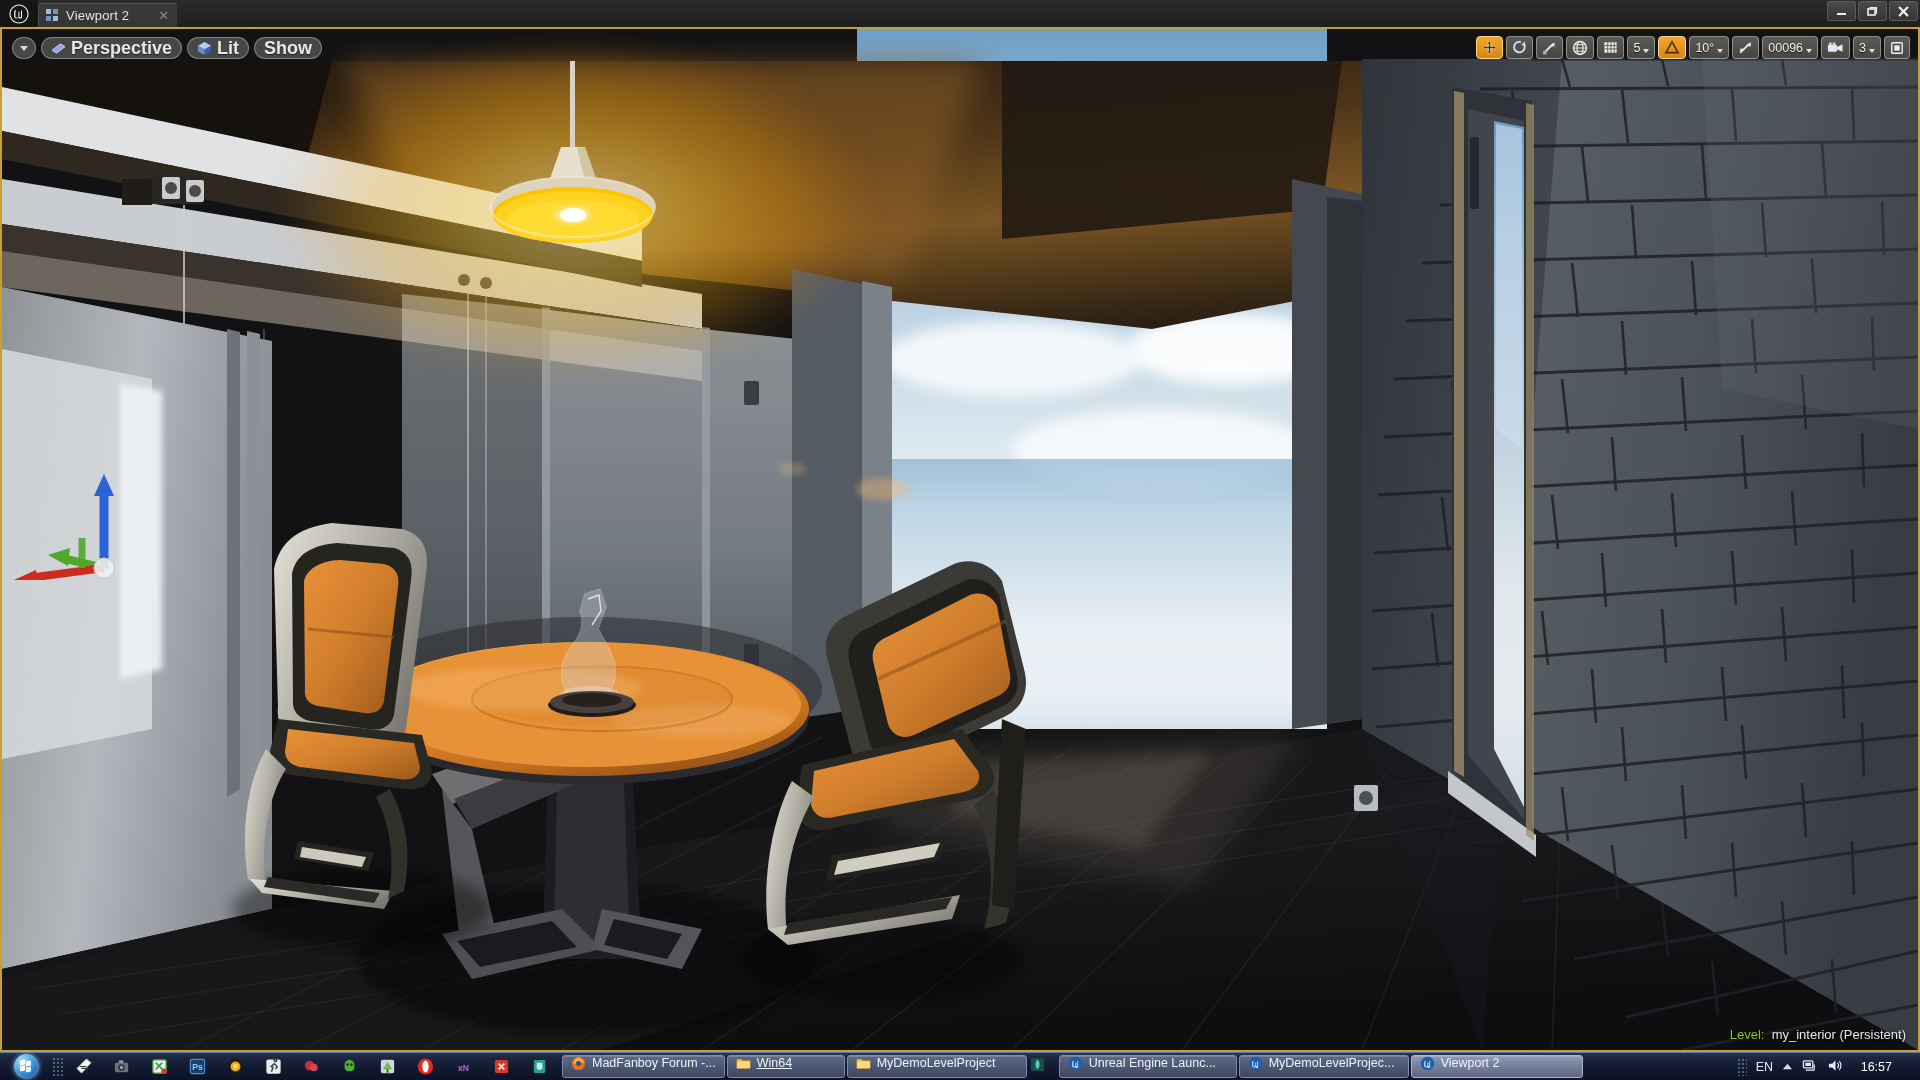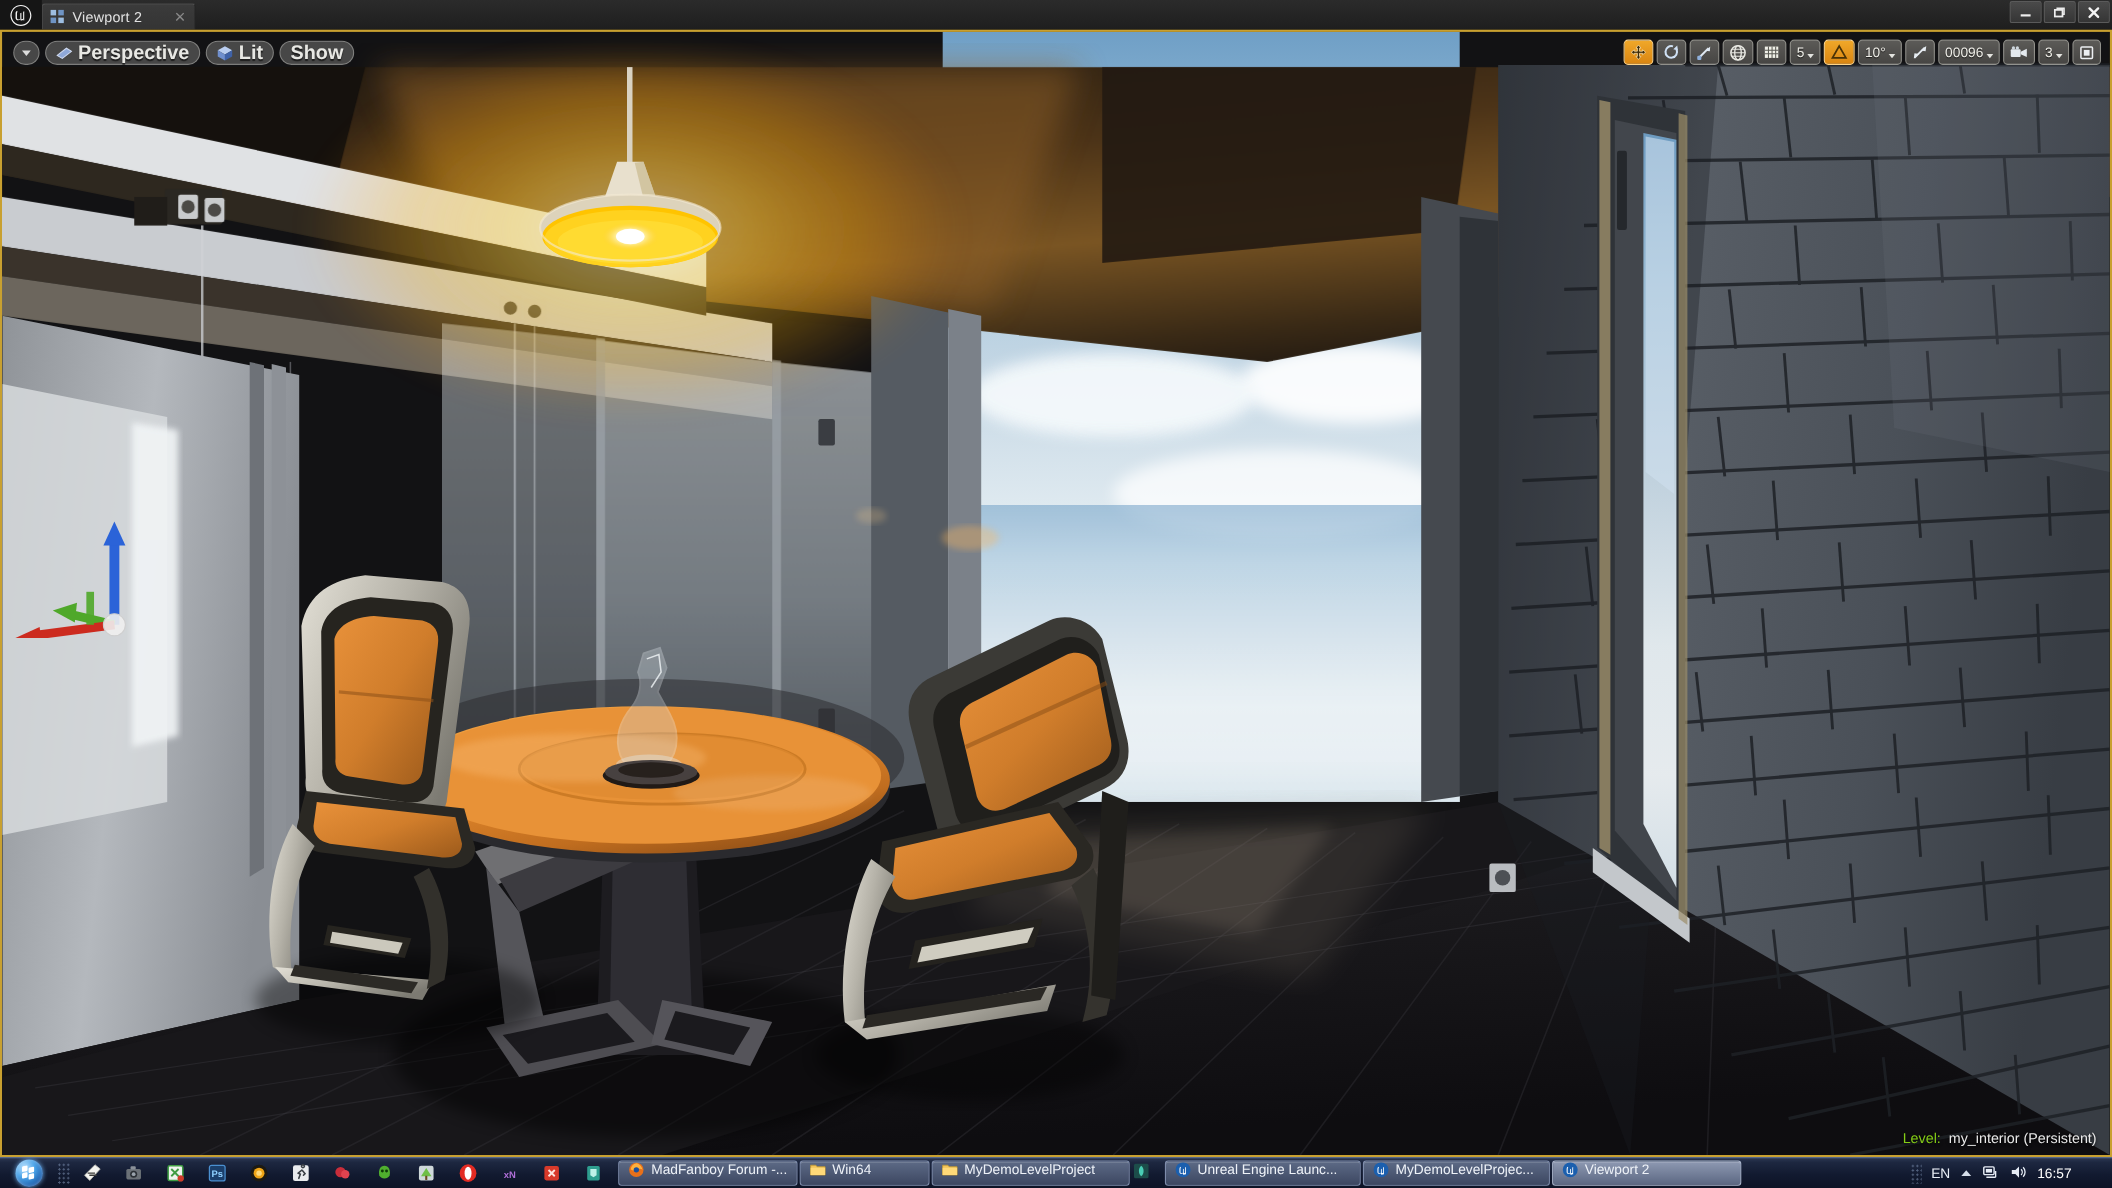--- a/index.html
+++ b/index.html
@@ -87,21 +87,21 @@
     gap:6px; border-radius:3px; color:#eef2f8; font-size:12.5px;
     white-space:nowrap; overflow:hidden;
     background:linear-gradient(#5d6a86,#3c4761); border:1px solid #7e8cab;
     box-shadow:inset 0 1px 0 rgba(255,255,255,.18); }
   .tbwin.active { background:linear-gradient(#8e99b2,#5b6782); border-color:#aab5cc; }
   .tbwin .ti { width:15px; height:15px; flex:0 0 15px; }
   .tray { margin-left:auto; display:flex; align-items:center; gap:9px; padding-right:28px;
     color:#e9eef6; font-size:12.5px; }
   .tray .sep { width:10px; height:18px; opacity:.45;
     background-image:radial-gradient(#9db4d8 0.8px, transparent 0.9px); background-size:4px 4px;}
-  .clock { font-size:12.5px; color:#fff; min-width:40px; text-align:left; }
+  .clock { font-size:12.5px; color:#fff; min-width:40px; text-align:right; }
 </style>
 </head>
 <body>
 
 <div id="titlebar">
   <div class="ue-logo">
     <svg width="22" height="22" viewBox="0 0 24 24">
       <path d="M12 1.6C6.3 1.6 1.6 6.3 1.6 12S6.3 22.4 12 22.4 22.4 17.7 22.4 12 17.7 1.6 12 1.6zm0 1.2c5.1 0 9.2 4.1 9.2 9.2s-4.1 9.2-9.2 9.2S2.8 17.1 2.8 12 6.9 2.8 12 2.8z" fill="#f2f2f2"></path>
       <path d="M8.2 7.4c-.9.5-1.5 1.5-1.5 2.7v4.2c0 1.6 1.2 2.6 2.6 2.6.8 0 1.4-.3 1.9-.8l-.5-.6c-.3.3-.7.5-1.2.5-.8 0-1.4-.6-1.4-1.6V9.9c0-.6.2-1 .6-1.3l-.5-1.2zM15.3 7.8l-1.1.5v6.9c-.4.3-.8.5-1.2.5-.3 0-.5-.1-.5-.5V9.4l-1.1.5v5.9c0 .8.4 1.3 1.2 1.3.7 0 1.3-.4 1.9-1l.1.9h.7V7.8z" fill="#f2f2f2"></path>
     </svg>
@@ -801,21 +801,21 @@
 
     <div class="tbwin" style="min-width:160px;">
       <svg class="ti" viewBox="0 0 16 16">
         <circle cx="8" cy="8" r="7" fill="#e8701a"></circle>
         <path d="M8 1.5 C11 2 13.5 4.5 14 8 C12 6 10 7 8 8 C6 9 4 9 2.5 7.5 C3 4 5 2 8 1.5Z" fill="#ffb13d"></path>
         <circle cx="8" cy="8" r="2.6" fill="#1b4f9c"></circle>
       </svg>
       <span>MadFanboy Forum -...</span>
     </div>
 
-    <div class="tbwin" style="min-width:118px;">
+    <div class="tbwin" style="min-width:118px;text-decoration:underline;">
       <svg class="ti" viewBox="0 0 16 16">
         <path d="M1 3.5 H6 L7.4 5 H15 V13 H1 Z" fill="#f2c45a" stroke="#c49a30" stroke-width="0.8"></path>
         <path d="M1 6 H15 V13 H1 Z" fill="#ffd978"></path>
       </svg>
       <span>Win64</span>
     </div>
 
     <div class="tbwin" style="min-width:180px;">
       <svg class="ti" viewBox="0 0 16 16">
         <path d="M1 3.5 H6 L7.4 5 H15 V13 H1 Z" fill="#f2c45a" stroke="#c49a30" stroke-width="0.8"></path>

